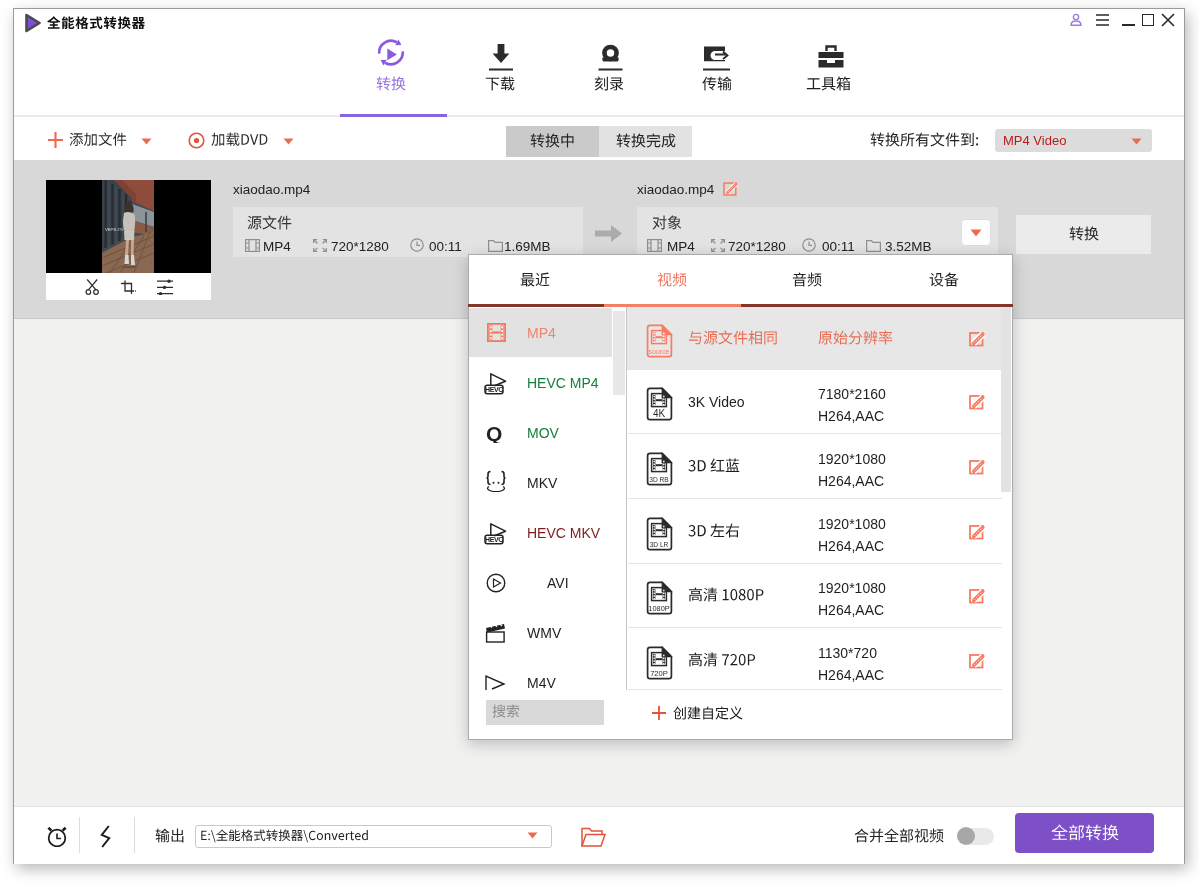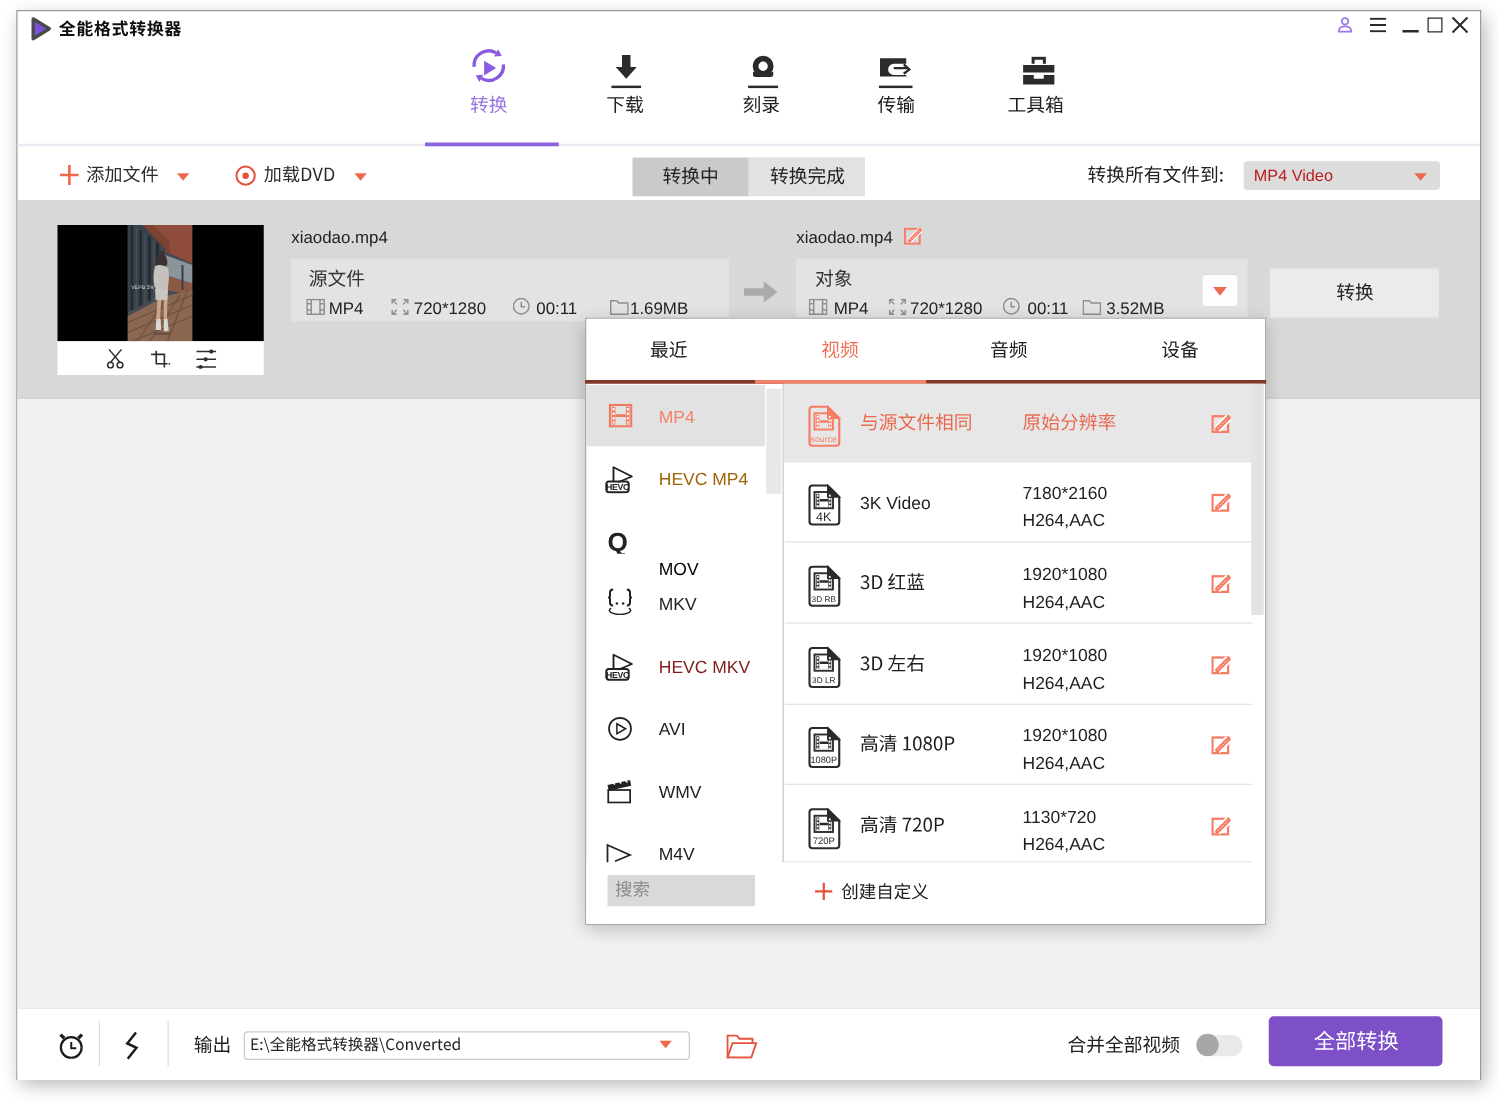--- a/index.html
+++ b/index.html
@@ -294,25 +294,25 @@
       <rect x="3.1" y="10.6" width="1.6" height="2"></rect>
       <rect x="3.1" y="14.2" width="1.6" height="1.6"></rect>
 <rect x="14.4" y="3.4" width="1.6" height="2"></rect>
       <rect x="14.4" y="7" width="1.6" height="2"></rect>
       <rect x="14.4" y="10.6" width="1.6" height="2"></rect>
       <rect x="14.4" y="14.2" width="1.6" height="1.6"></rect>
     </g>
 <path d="M5.3 9.5 H13.7" stroke-width="2.2"></path>
   </svg>
 <div style="position:absolute;left:527px;top:326px;font-size:14px;color:#f5826b;font-weight:normal;white-space:nowrap;line-height:1;">MP4</div>
-<div style="position:absolute;left:527px;top:376px;font-size:14px;color:#a16207;font-weight:normal;white-space:nowrap;line-height:1;">HEVC MP4</div>
-<div style="position:absolute;left:527px;top:426px;font-size:14px;color:#000000;font-weight:normal;white-space:nowrap;line-height:1;margin-top:22px;">MOV</div>
+<div style="position:absolute;left:527px;top:376px;font-size:14px;color:#15803d;font-weight:normal;white-space:nowrap;line-height:1;">HEVC MP4</div>
+<div style="position:absolute;left:527px;top:426px;font-size:14px;color:#15803d;font-weight:normal;white-space:nowrap;line-height:1;">MOV</div>
 <div style="position:absolute;left:527px;top:476px;font-size:14px;color:#1f1f1f;font-weight:normal;white-space:nowrap;line-height:1;">MKV</div>
 <div style="position:absolute;left:527px;top:526px;font-size:14px;color:#7f1d1d;font-weight:normal;white-space:nowrap;line-height:1;">HEVC MKV</div>
-<div style="position:absolute;left:527px;top:576px;font-size:14px;color:#1f1f1f;font-weight:normal;white-space:nowrap;line-height:1;">AVI</div>
+<div style="position:absolute;left:547px;top:576px;font-size:14px;color:#1f1f1f;font-weight:normal;white-space:nowrap;line-height:1;">AVI</div>
 <div style="position:absolute;left:527px;top:626px;font-size:14px;color:#1f1f1f;font-weight:normal;white-space:nowrap;line-height:1;">WMV</div>
 <div style="position:absolute;left:527px;top:676px;font-size:14px;color:#1f1f1f;font-weight:normal;white-space:nowrap;line-height:1;">M4V</div>
 <svg class="abs" style="left:484px;top:372px" width="27" height="23" viewBox="0 0 27 23" fill="none" stroke="#222" stroke-width="1.5">
 <path d="M6.8 13 V1.8 L21.5 9.2 L10.5 13.8" stroke-linejoin="round"></path>
     <rect x="1" y="13.2" width="18" height="8.6" rx="2.2"></rect>
 <text x="10" y="20.4" font-size="7" text-anchor="middle" fill="#222" stroke="none" font-family="Liberation Sans" font-weight="bold" letter-spacing="-0.3">HEVC</text>
   </svg>
 <svg class="abs" style="left:486px;top:424px" width="20" height="19" viewBox="0 0 20 19">
 <text x="0" y="16.5" font-size="21" font-family="Liberation Sans" font-weight="bold" fill="#222">Q</text>
   </svg>

